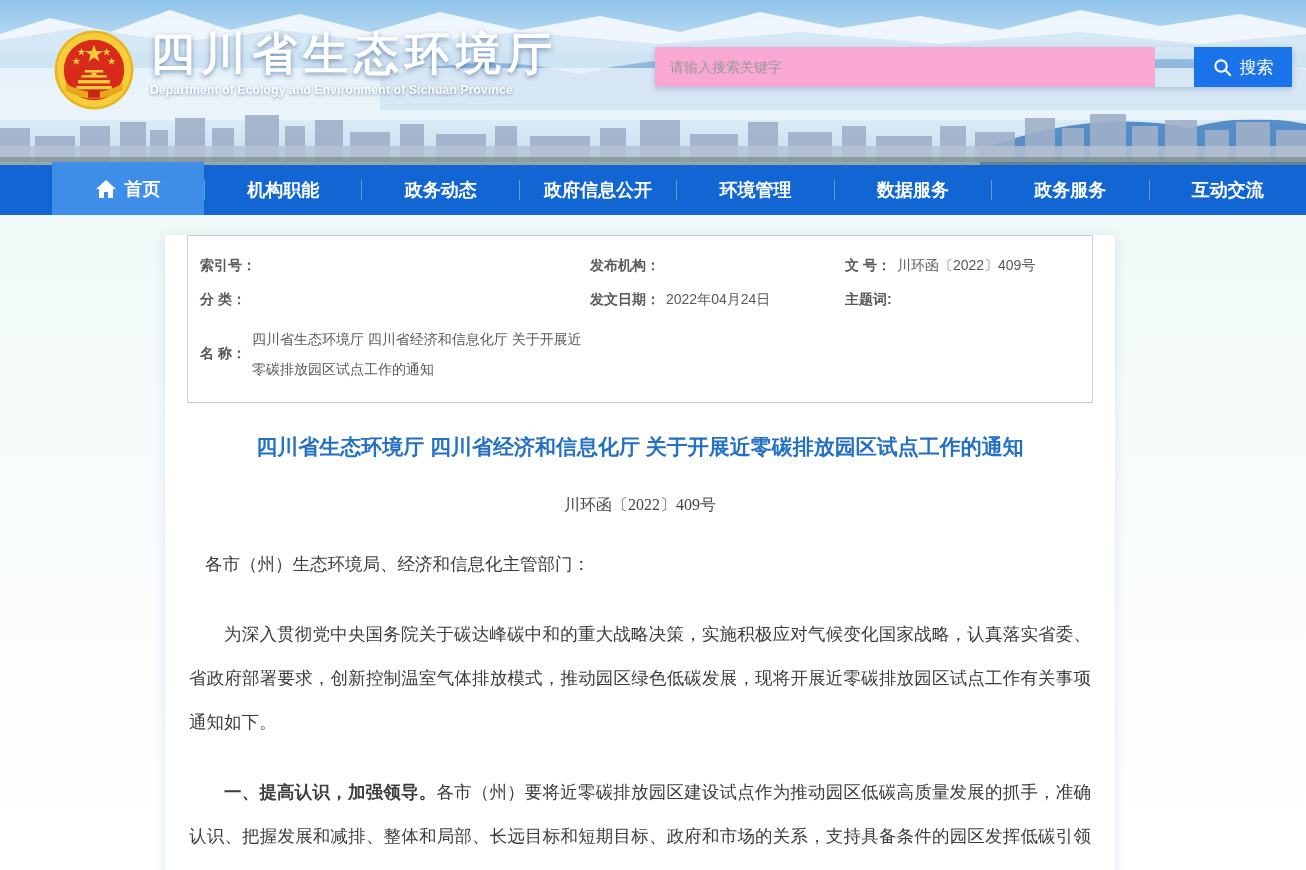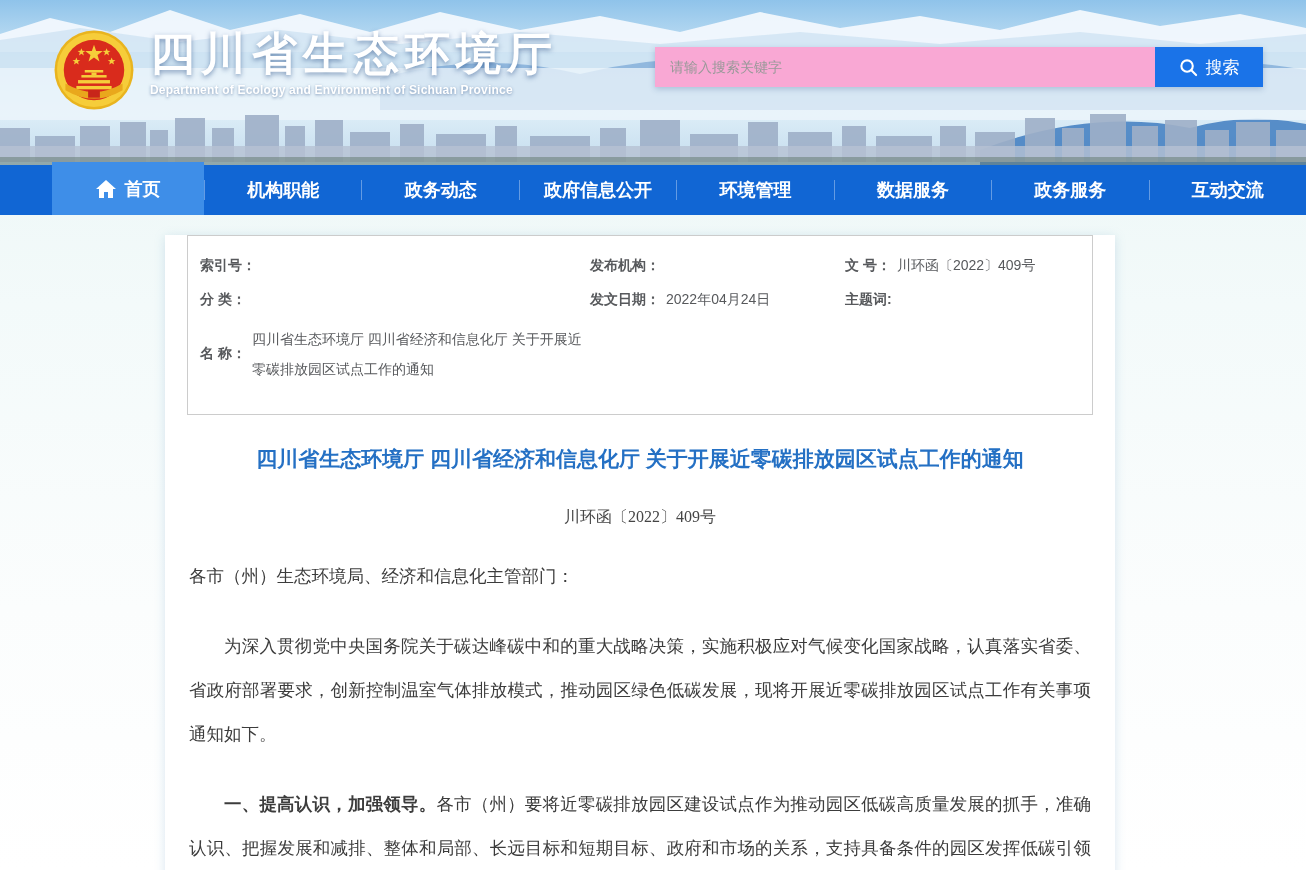--- a/index.html
+++ b/index.html
@@ -16,55 +16,55 @@
   .brand-text{margin-left:14px;color:#fff;}
   .site-name{font-size:45px;font-weight:bold;letter-spacing:6px;line-height:1.15;
     text-shadow:0 2px 5px rgba(20,60,120,.5);}
   .site-en{font-size:12px;font-weight:bold;margin-top:3px;letter-spacing:.2px;
     text-shadow:0 1px 3px rgba(20,60,120,.5);}
   .search{position:absolute;left:655px;top:47px;display:flex;z-index:2;
     box-shadow:0 2px 6px rgba(30,70,130,.25);}
   .search input{width:470px;height:40px;border:none;outline:none;padding:0 15px;
     font-size:14px;color:#333;background:#f9a8d4;}
   .search input::placeholder{color:#999;}
-  .search-btn{width:108px;height:40px;border:none;background:#1a73e8;color:#fff;
-    font-size:17px;display:flex;align-items:center;justify-content:center;gap:8px;cursor:pointer;}
+  .search-btn{width:98px;height:40px;border:none;background:#1a73e8;color:#fff;
+    font-size:17px;display:flex;align-items:center;justify-content:center;gap:8px;cursor:pointer;margin-left:39px;}
   
   .nav{position:relative;height:50px;background:#1166d4;display:flex;align-items:stretch;
     padding-left:52px;z-index:3;}
   .nav-item{display:flex;align-items:center;justify-content:center;color:#fff;
     font-size:18px;font-weight:bold;text-decoration:none;cursor:pointer;white-space:nowrap;}
   .nav-item.active{width:152px;background:#3e8ee8;margin-top:-3px;height:53px;gap:9px;}
   .nav-rest{flex:1;display:flex;align-items:center;}
   .nav-rest .nav-item{flex:1;}
   .vsep{width:1px;height:20px;background:rgba(255,255,255,.35);}
   
   .panel{position:relative;margin-left:165px;width:950px;background:#fff;
     min-height:652px;box-shadow:0 2px 10px rgba(120,170,200,.28);padding-bottom:40px;}
   .breadcrumb{padding:17px 30px 12px 30px;border-bottom:1px solid #ececec;
     font-size:13px;color:#333;}
   .breadcrumb a{color:#333;text-decoration:none;cursor:pointer;}
   .crumb-sep{color:#888;margin:0 9px;font-size:12px;}
   
-  .meta{margin:20px 22px 0 22px;border:1px solid #ccc;padding:20px 10px 30px 12px;
+  .meta{margin:20px 22px 0 22px;border:1px solid #ccc;padding:20px 10px 18px 12px;
     display:grid;grid-template-columns:390px 255px auto;row-gap:14px;
     font-size:14px;color:#57595c;align-items:center;}
   .meta-cell{display:flex;align-items:center;min-height:20px;}
   .meta-label{font-weight:bold;white-space:pre;flex:0 0 auto;}
   .meta-value{margin-left:6px;color:#57595c;}
   .meta-name-value{margin-left:6px;max-width:372px;line-height:30px;}
   
   .doc-title{margin:28px 40px 0 40px;text-align:center;font-size:21px;font-weight:bold;
     color:#2470c4;line-height:1.5;}
   .doc-no{margin-top:32px;text-align:center;font-size:16px;color:#454545;
     font-family:"Liberation Serif","DejaVu Serif",serif;}
   .article{margin:26px 24px 0 24px;font-family:"Liberation Serif","DejaVu Serif",serif;
     font-size:17.5px;color:#3c3c3c;line-height:44px;text-align:justify;}
   .para{text-indent:2em;margin:26px 0 0 0;}
-  .salutation{margin:0;}
+  .salutation{margin:16px;}
   .lead{font-weight:bold;font-family:"Liberation Sans","DejaVu Sans",sans-serif;}
 </style>
 </head>
 <body>
 
 <div class="banner">
   <svg class="banner-bg" viewBox="0 0 1306 165" preserveAspectRatio="none">
     <defs>
       <linearGradient id="sky" x1="0" y1="0" x2="0" y2="1">
         <stop offset="0" stop-color="#8fc3ea"></stop>

